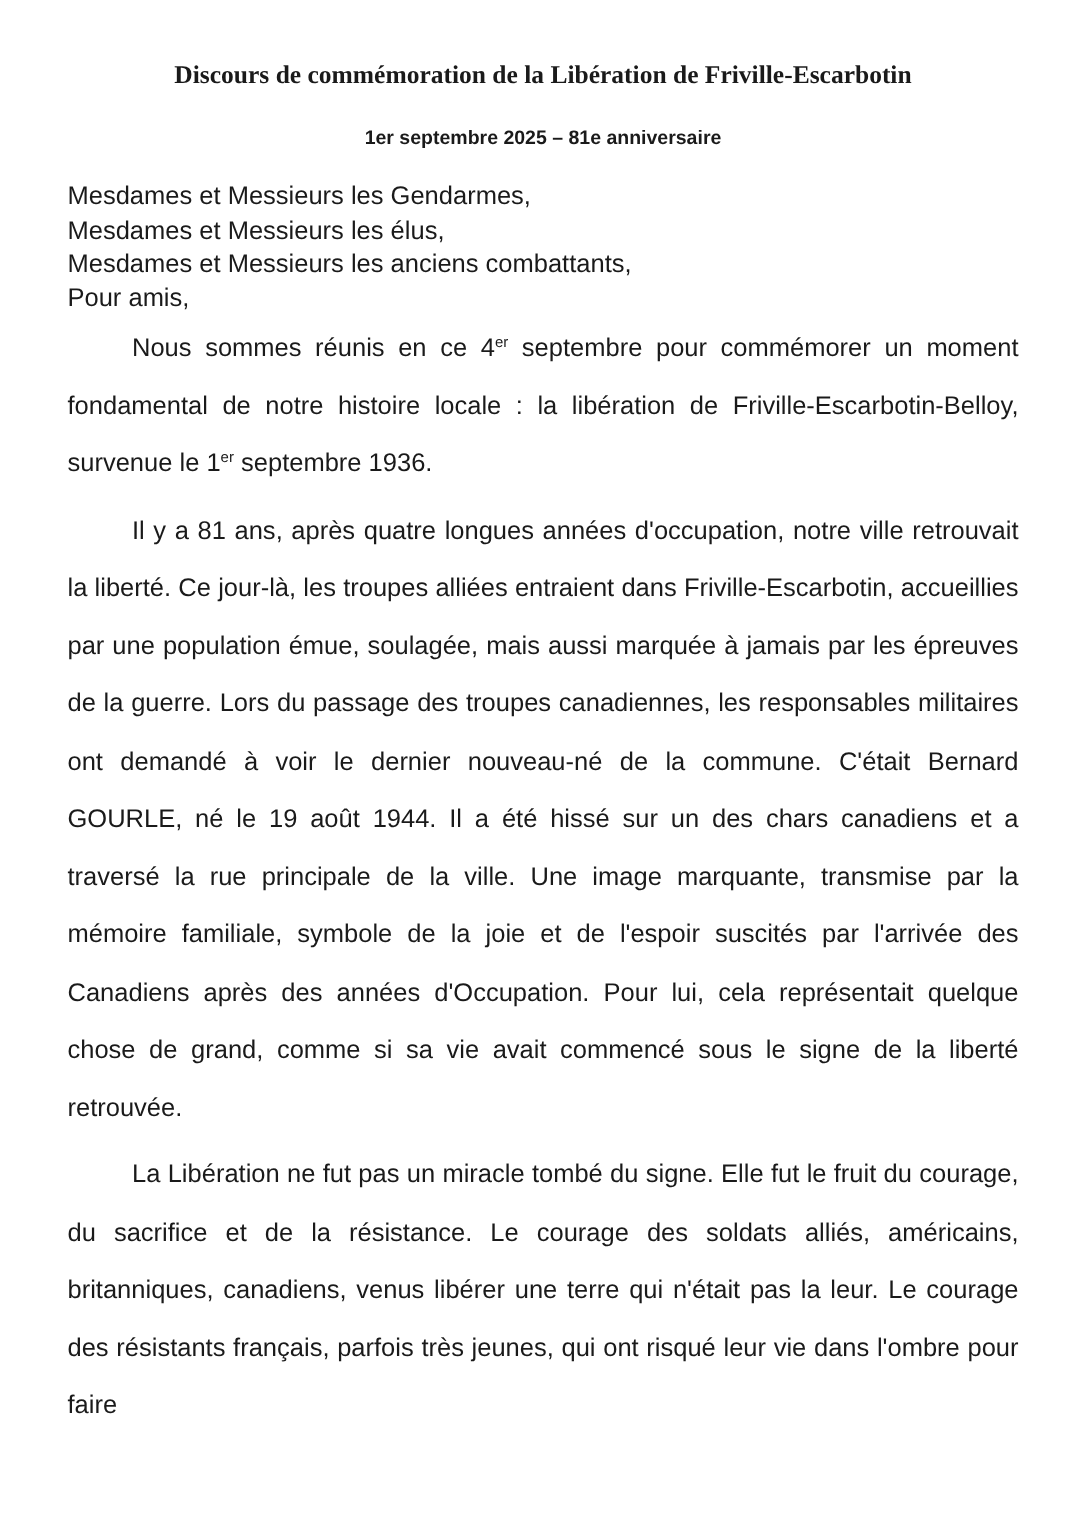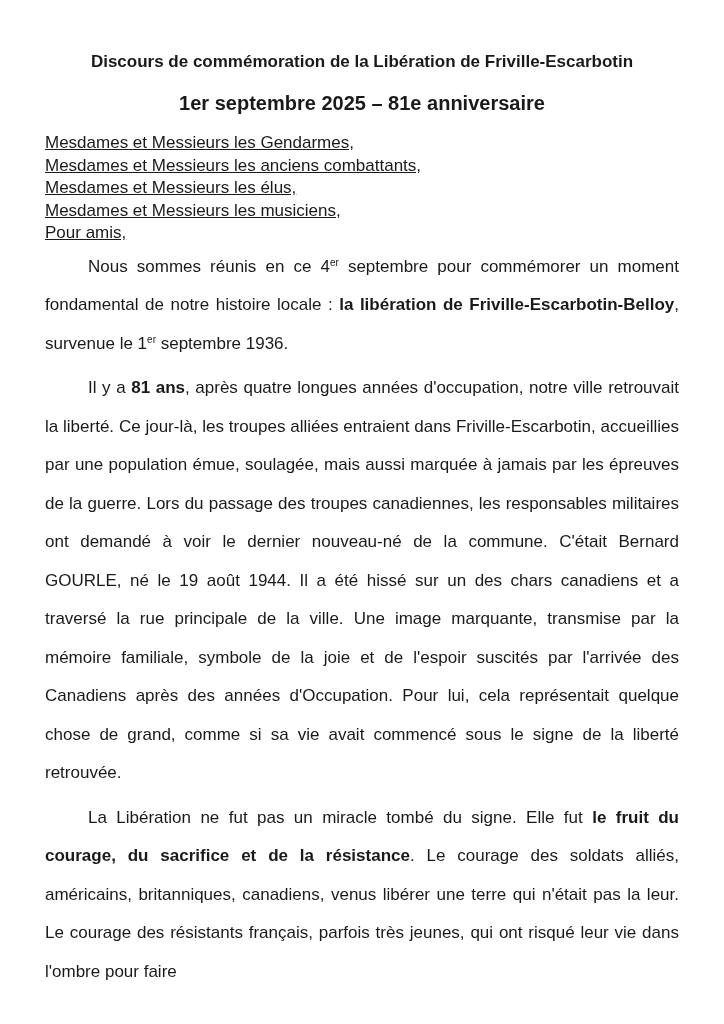--- a/index.html
+++ b/index.html
@@ -15,78 +15,77 @@
     overflow: hidden;
   }
   .page {
     box-sizing: border-box;
     width: 724px;
     height: 1024px;
     padding: 38px 45px 0 45px;
     background: #ffffff;
   }
   .title {
-    margin: 12px;
+    margin: 0;
     font-size: 17px;
     font-weight: bold;
     text-align: center;
     line-height: 23px;
+    font-family: Liberation Serif, serif;
   }
   .subtitle {
     margin: 19px 0 0 0;
-    font-size: 20px;
+    font-size: 13px;
     font-weight: bold;
     text-align: center;
     line-height: 23px;
   }
   .salutations {
     margin-top: 17px;
     font-size: 17px;
     line-height: 22.5px;
-    text-decoration: underline;
   }
   .salutation-line {
     white-space: nowrap;
   }
   .doc-body {
     margin-top: 3px;
   }
   .para {
     margin: 0;
     font-size: 17px;
     line-height: 38.5px;
     text-align: justify;
     text-indent: 43px;
   }
   .para + .para {
     margin-top: 6px;
   }
   .para b {
-    font-weight: bold;
+    font-weight: normal;
     margin-top: 44px;
   }
   .para sup {
     font-size: 10px;
     line-height: 0;
     vertical-align: baseline;
     position: relative;
     top: -6px;
   }
 </style>
 </head>
 <body>
 
 <div class="page">
   <h1 class="title">Discours de commémoration de la Libération de Friville-Escarbotin</h1>
   <h2 class="subtitle">1er septembre 2025 – 81e anniversaire</h2>
   <div class="salutations">
       <div class="salutation-line">Mesdames et Messieurs les Gendarmes,</div>
+      <div class="salutation-line">Mesdames et Messieurs les élus,</div>
       <div class="salutation-line">Mesdames et Messieurs les anciens combattants,</div>
-      <div class="salutation-line">Mesdames et Messieurs les élus,</div>
-      <div class="salutation-line">Mesdames et Messieurs les musiciens,</div>
       <div class="salutation-line">Pour amis,</div>
     </div>
   <div class="doc-body">
       <p class="para"><span>Nous sommes réunis en ce 4</span><sup>er</sup><span> septembre pour commémorer un moment fondamental de notre histoire locale : </span><b>la libération de Friville-Escarbotin-Belloy</b><span>, survenue le 1</span><sup>er</sup><span> septembre 1936.</span></p>
       <p class="para"><span>Il y a </span><b>81 ans</b><span>, après quatre longues années d'occupation, notre ville retrouvait la liberté. Ce jour-là, les troupes alliées entraient dans Friville-Escarbotin, accueillies par une population émue, soulagée, mais aussi marquée à jamais par les épreuves de la guerre. Lors du passage des troupes canadiennes, les responsables militaires ont demandé à voir le dernier nouveau-né de la commune. C'était Bernard GOURLE, né le 19 août 1944. Il a été hissé sur un des chars canadiens et a traversé la rue principale de la ville. Une image marquante, transmise par la mémoire familiale, symbole de la joie et de l'espoir suscités par l'arrivée des Canadiens après des années d'Occupation. Pour lui, cela représentait quelque chose de grand, comme si sa vie avait commencé sous le signe de la liberté retrouvée.</span></p>
       <p class="para"><span>La Libération ne fut pas un miracle tombé du signe. Elle fut </span><b>le fruit du courage, du sacrifice et de la résistance</b><span>. Le courage des soldats alliés, américains, britanniques, canadiens, venus libérer une terre qui n'était pas la leur. Le courage des résistants français, parfois très jeunes, qui ont risqué leur vie dans l'ombre pour faire</span></p>
     </div>
 </div>
 
 </body></html>

